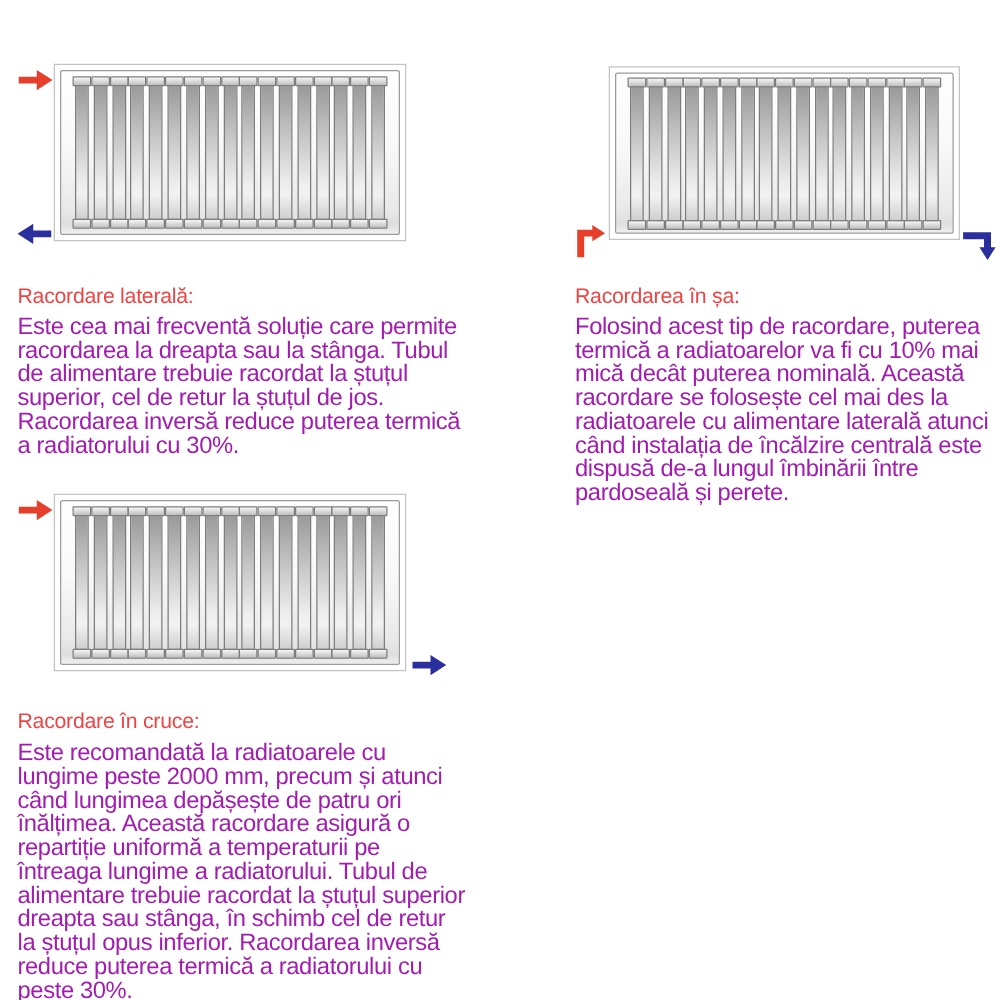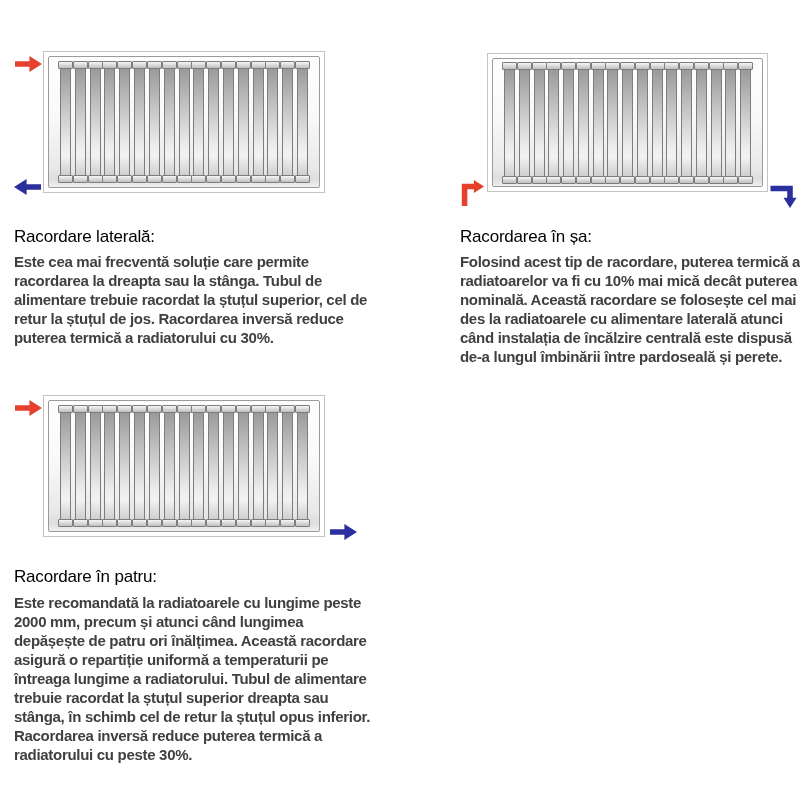--- a/index.html
+++ b/index.html
@@ -29,25 +29,25 @@
     content:"";position:absolute;left:-3px;right:-3px;height:6px;
     border:1px solid #7d7d7d;border-radius:1px;
     background:linear-gradient(180deg,#f6f6f6,#bfbfbf);
   }
   .fin::before{top:-8px;}
   .fin::after{bottom:-8px;}
 
   
   .heading{
     position:absolute;font-size:17px;letter-spacing:-0.2px;
-    color:#000000;white-space:nowrap;
+    color:#ef4444;white-space:nowrap;
   }
   .body-text{
-    position:absolute;font-size:15px;line-height:19px;
-    letter-spacing:-0.3px;color:#404040;font-weight:bold;
+    position:absolute;font-size:19px;line-height:19px;
+    letter-spacing:-0.3px;color:#a21caf;
   }
 
   .arrow{position:absolute;}
 </style>
 </head>
 <body>
 
 <div>
 
   <svg class="arrow" style="left:14px;top:55px" width="29" height="18" viewBox="0 0 30 20">
@@ -145,15 +145,15 @@
         <div class="fin"></div>
         <div class="fin"></div>
         <div class="fin"></div>
       </div>
   </div>
 
   <svg class="arrow" style="left:329px;top:523px" width="29" height="18" viewBox="0 0 30 20">
     <polygon points="0,7 16,7 16,1 30,10 16,19 16,13 0,13" fill="#2B2E9D"></polygon>
   </svg>
 
-  <div class="heading" style="left:14px;top:567px">Racordare în patru:</div>
+  <div class="heading" style="left:14px;top:567px">Racordare în cruce:</div>
   <div class="body-text" style="left:14px;top:593px;width:358px">Este recomandată la radiatoarele cu lungime peste 2000 mm, precum și atunci când lungimea depășește de patru ori înălțimea. Această racordare asigură o repartiție uniformă a temperaturii pe întreaga lungime a radiatorului. Tubul de alimentare trebuie racordat la ștuțul superior dreapta sau stânga, în schimb cel de retur la ștuțul opus inferior. Racordarea inversă reduce puterea termică a radiatorului cu peste 30%.</div>
 </div>
 
 </body></html>

